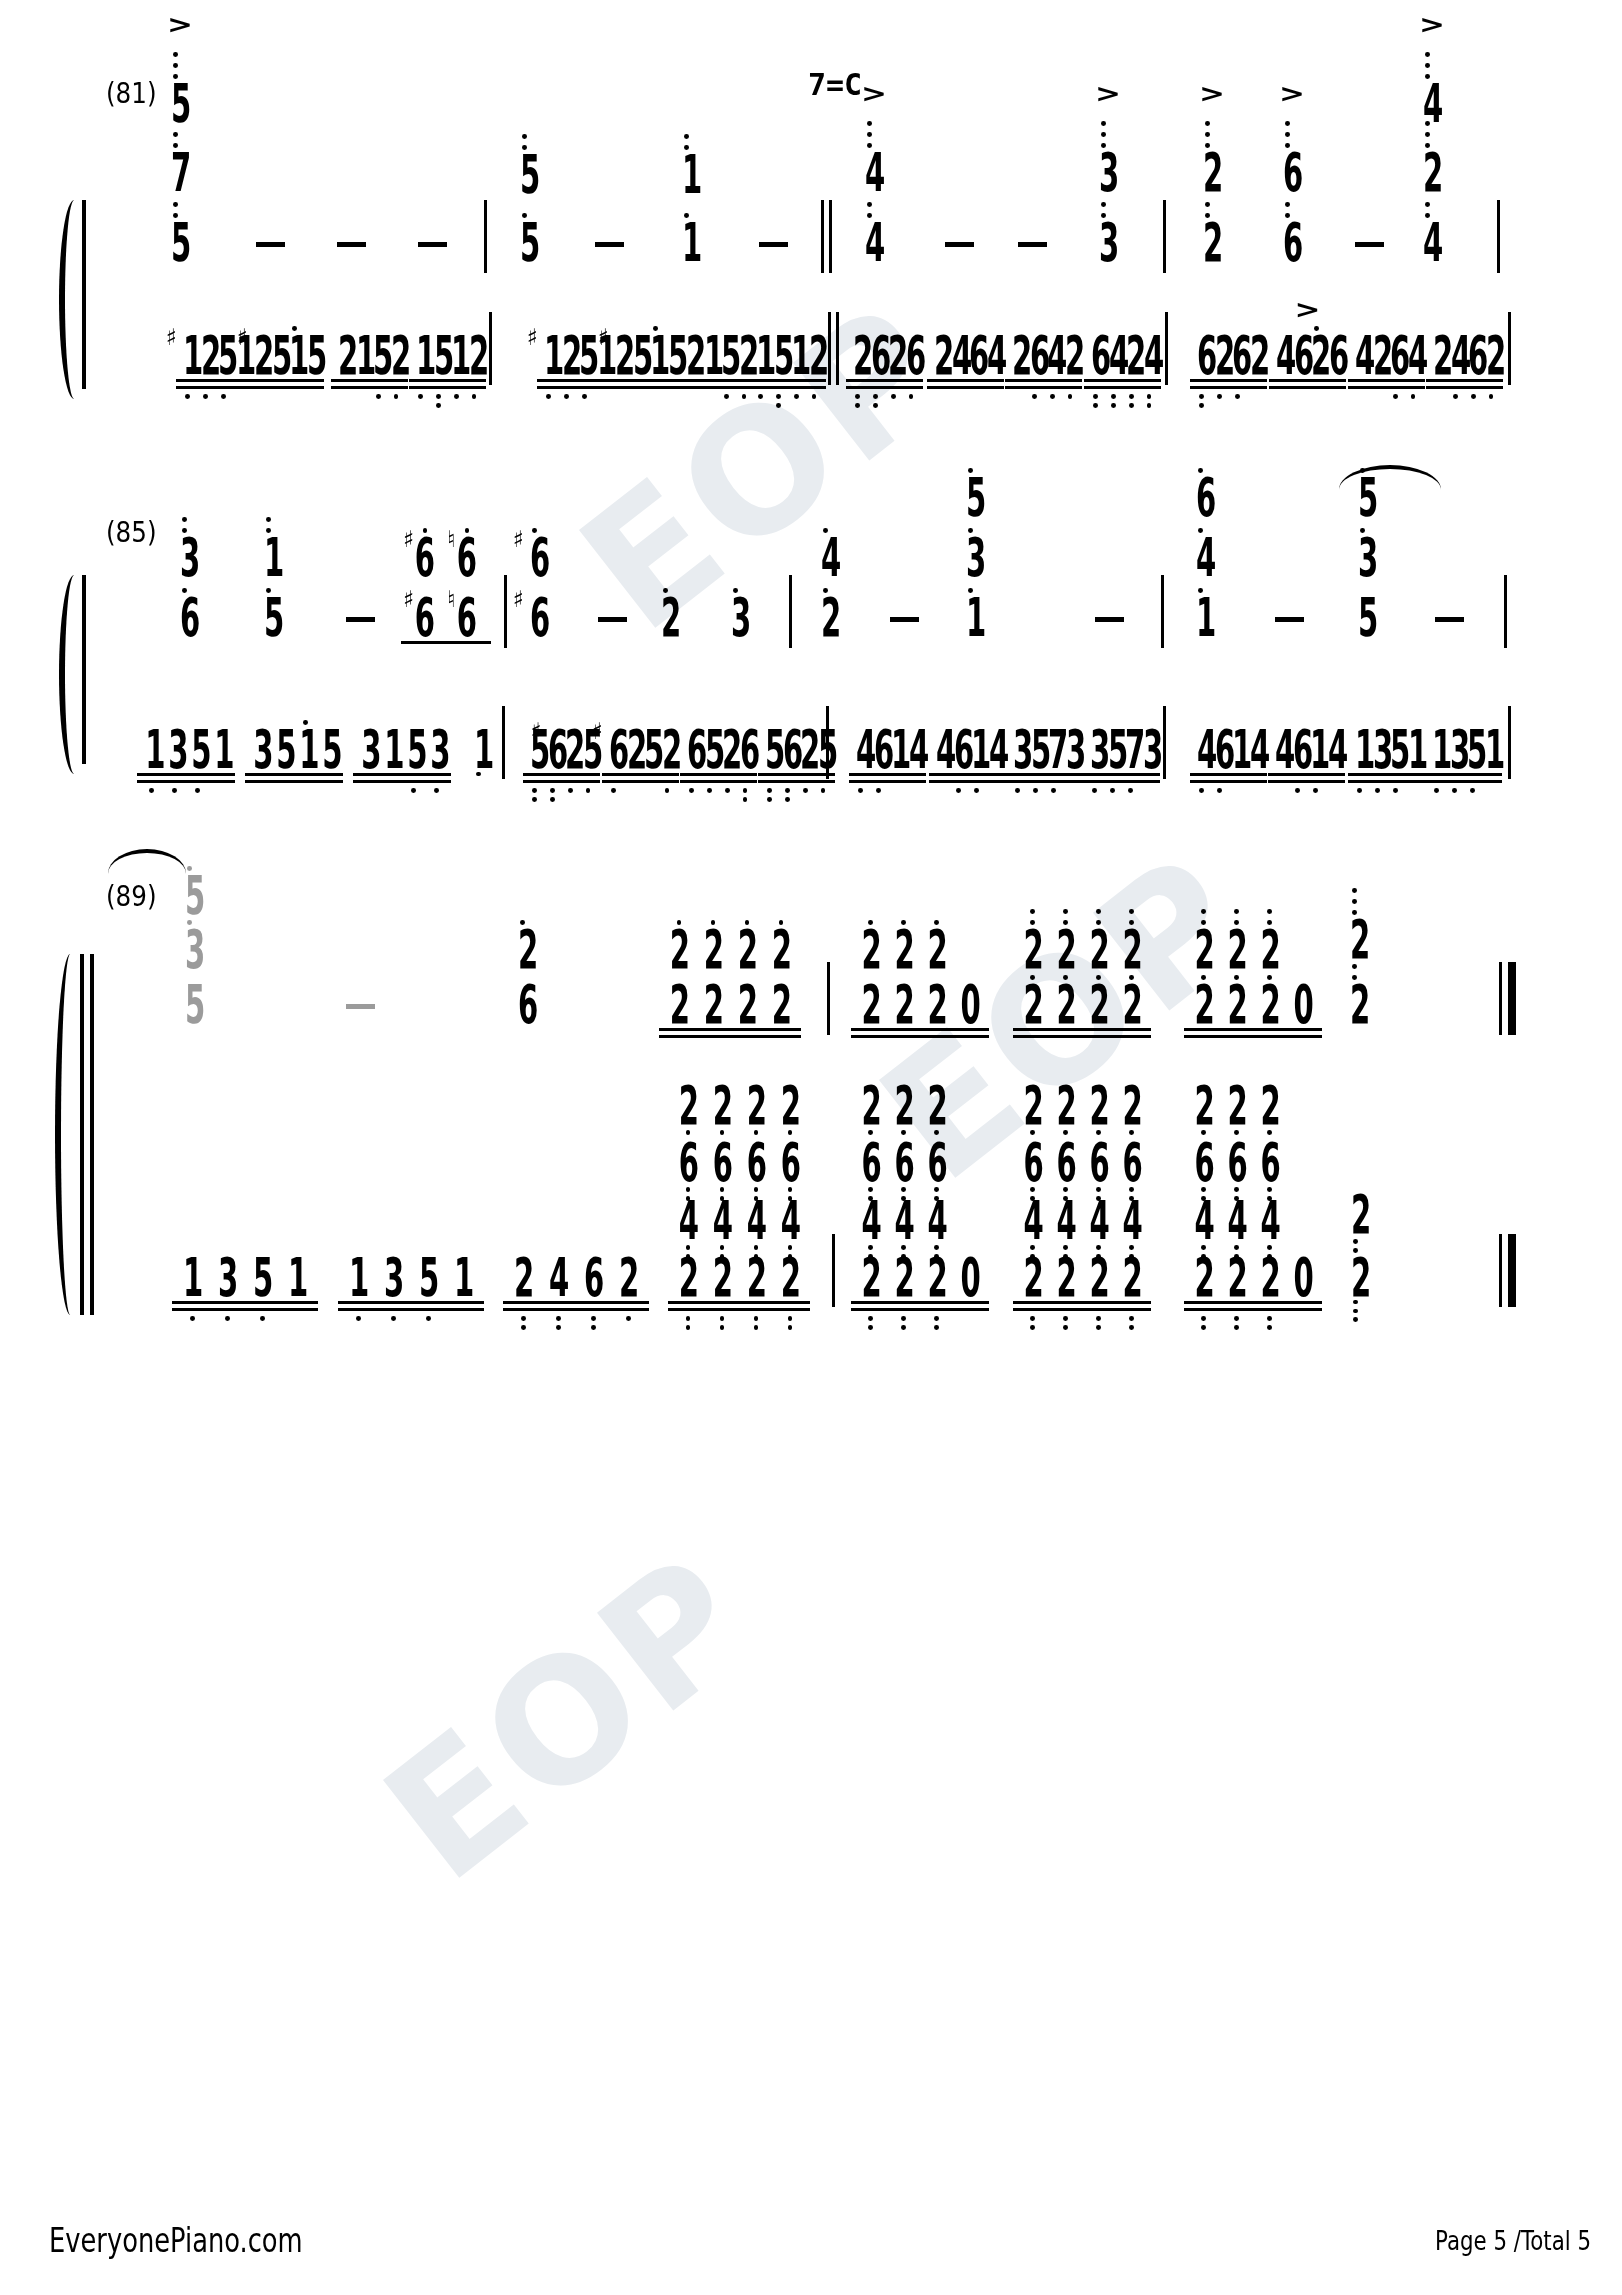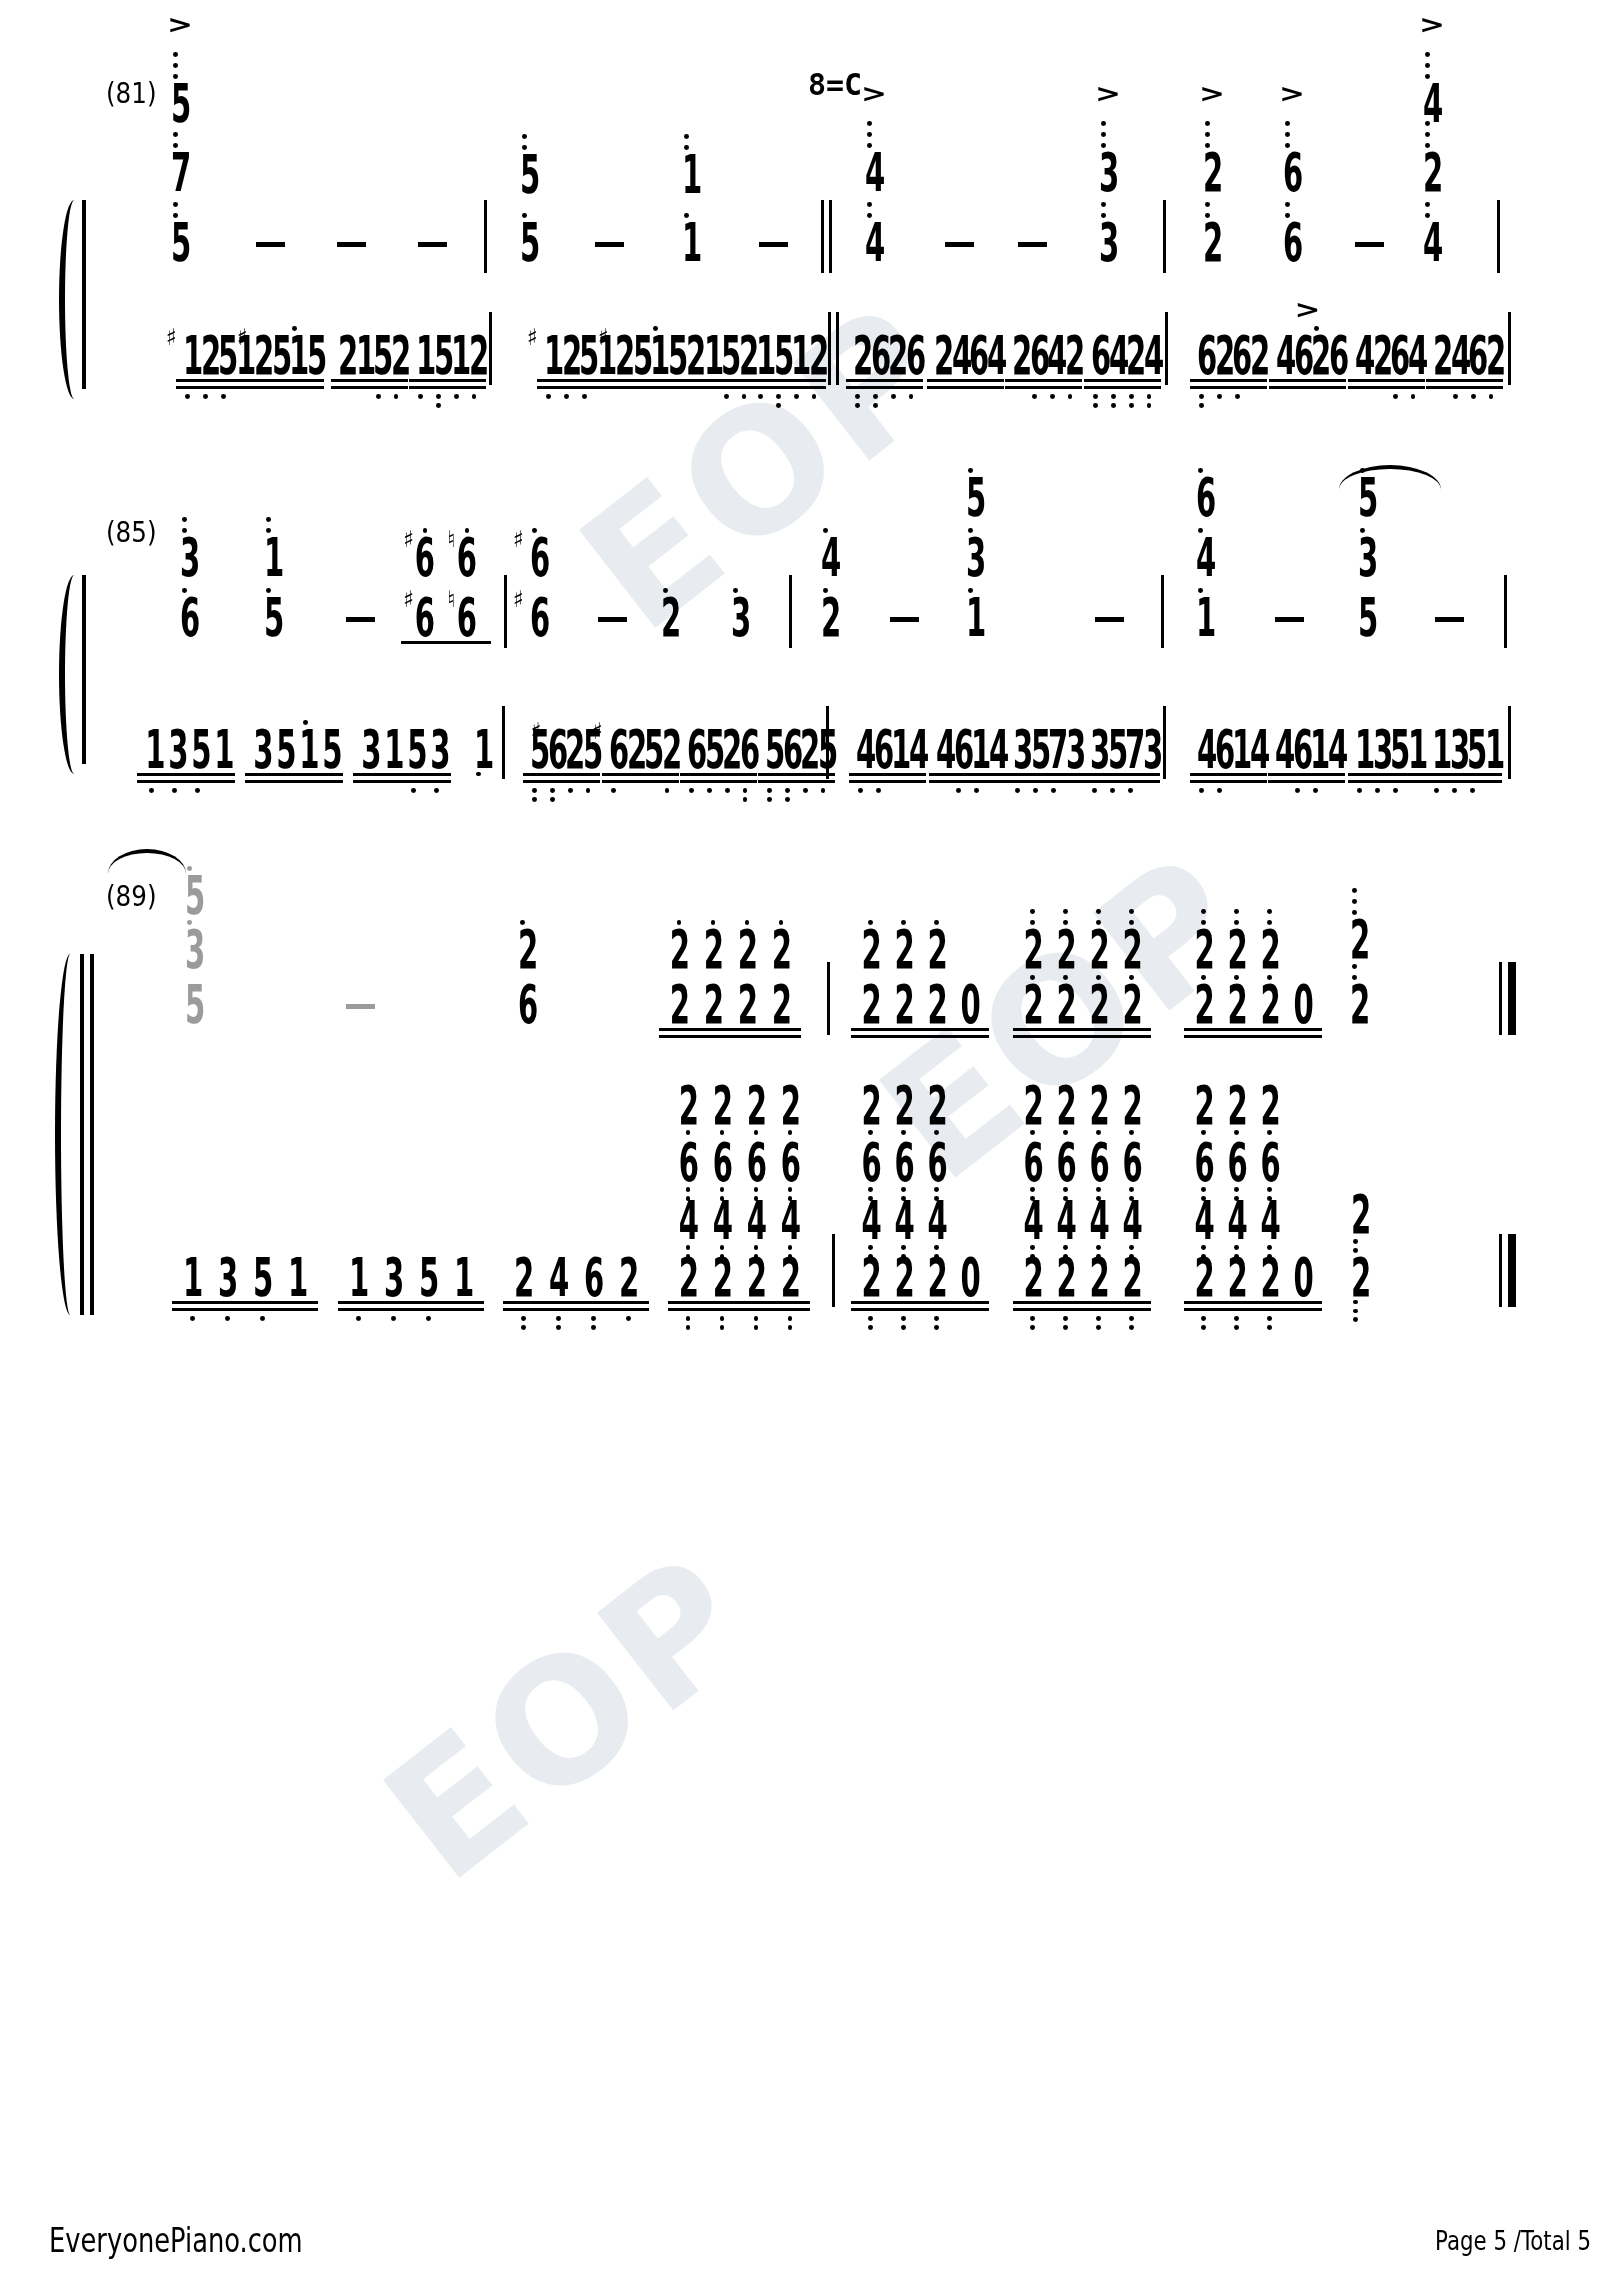--- a/index.html
+++ b/index.html
@@ -39,21 +39,21 @@
   .foot-r{font-size:26px;transform:scaleX(.82);transform-origin:left}
 </style>
 </head>
 <body>
 
 <div id="sheet">
   <span class="txt wm" style="left:564px;top:382px">EOP</span>
   <span class="txt wm" style="left:864px;top:932px">EOP</span>
   <span class="txt wm" style="left:368px;top:1632px">EOP</span>
 
-  <span class="txt keysig" style="left:808px;top:67px">8=C</span>
+  <span class="txt keysig" style="left:808px;top:67px">7=C</span>
 
   <div id="music">
       <div>
         <span class="txt barnum" style="left: 106px; top: 76px;">(81)</span>
         <div class="line" style="top: 262px;">
           <div class="it" style="left: 167px;">
             <div class="cols">
               <div class="col" style="width: 17.7px; height: 179px;">
                 <div class="note" style="bottom: 139px;">
                   <div class="dg">5</div>

